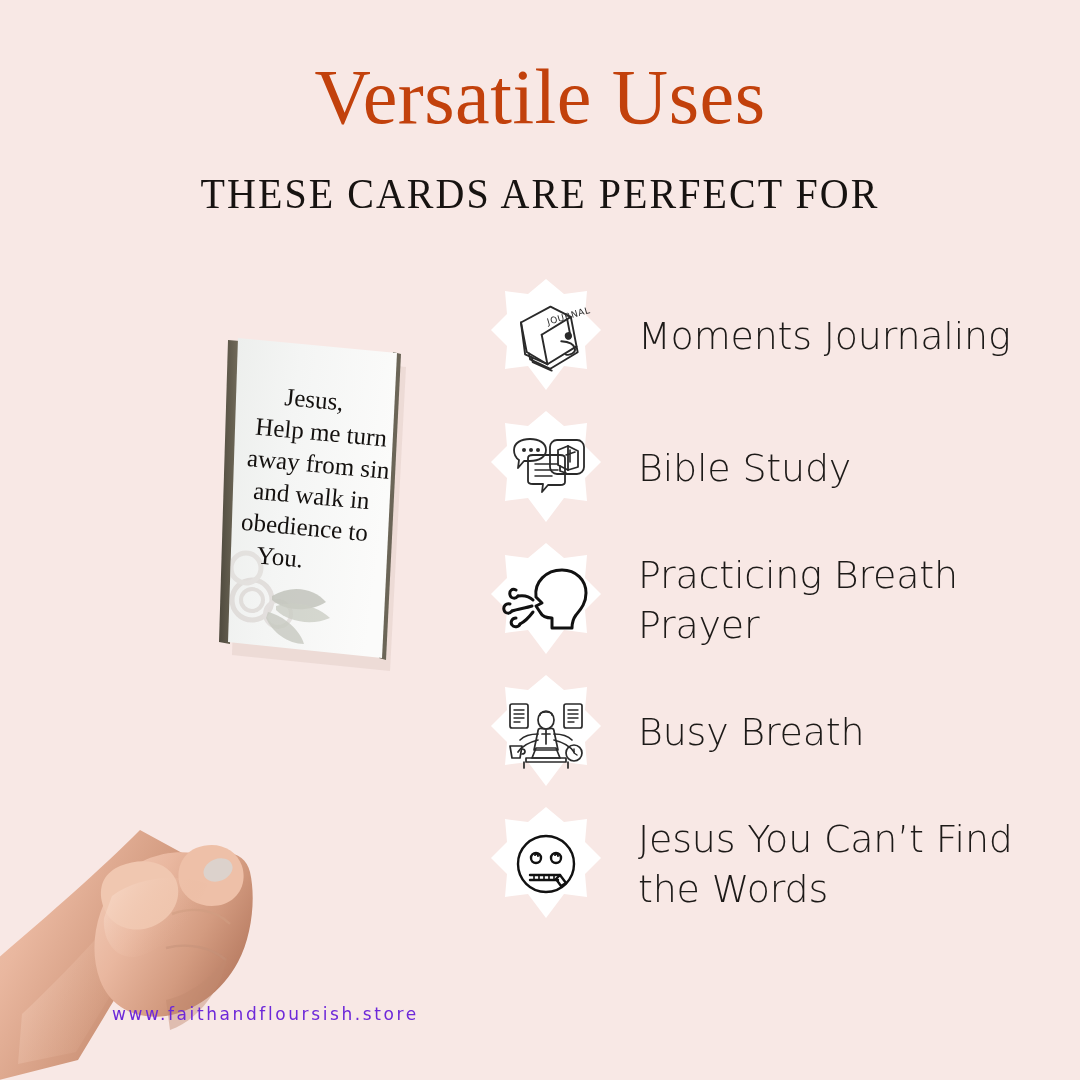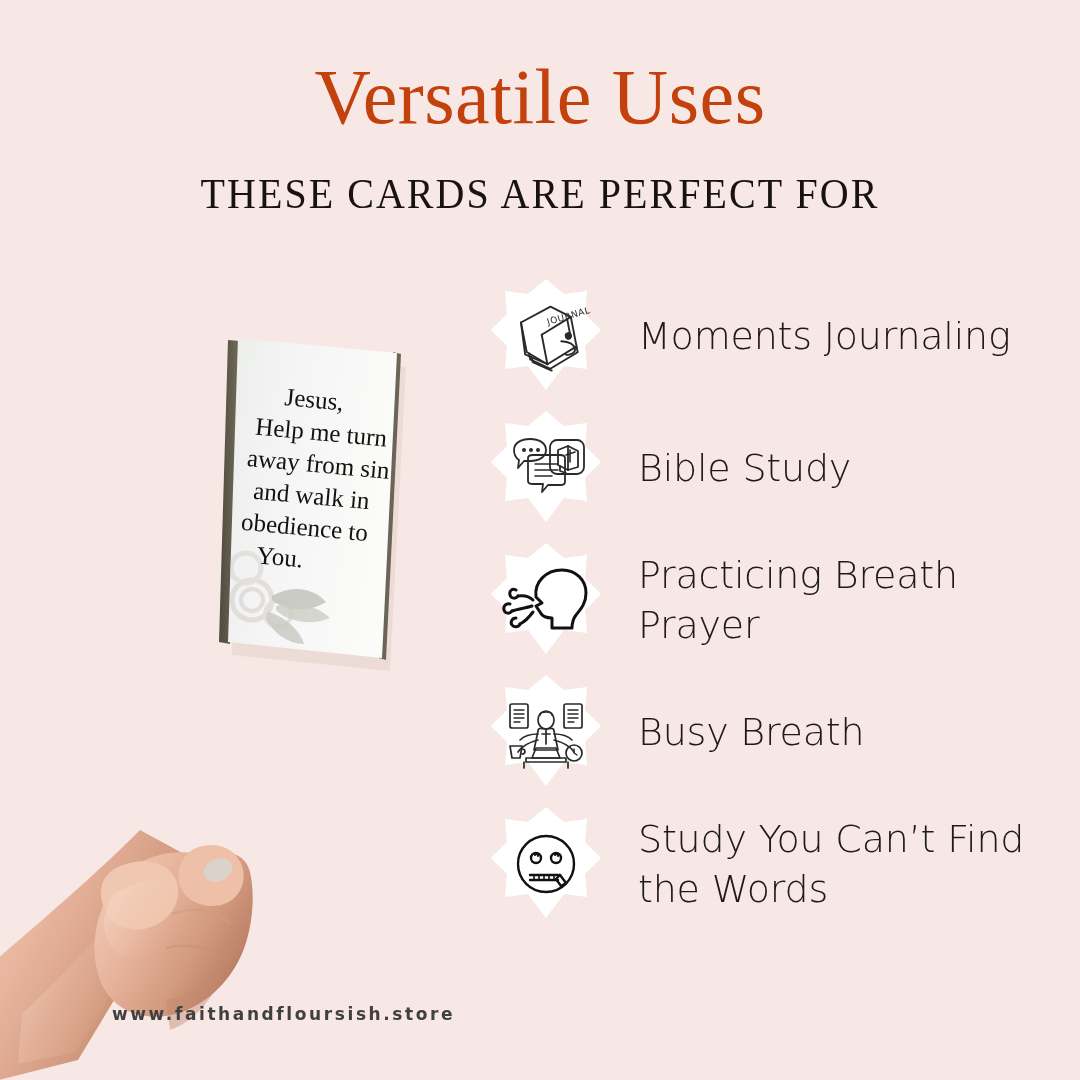--- a/index.html
+++ b/index.html
@@ -96,24 +96,24 @@
     letter-spacing: -0.2px;
   }
   .row-label.two-line { line-height: 1.32; }
 
   
   #footer {
     position: absolute;
     left: 112px;
     top: 1004px;
     font-family: "DejaVu Sans", sans-serif;
-    font-weight: 700;
+    font-weight: 400;
     font-size: 17px;
     letter-spacing: 2.6px;
-    color: #404040;
+    color: #6d28d9;
   }
 </style>
 </head>
 <body>
 
 <div id="stage">
 
   <div id="title">Versatile Uses</div>
   <div id="subtitle">THESE CARDS ARE PERFECT FOR</div>
 
@@ -343,21 +343,21 @@
             <path d="M42 69 L72 69"></path>
             <path d="M42 74 L70 74"></path>
             <path d="M46 69 L46 74 M51 69 L51 74 M56 69 L56 74
                      M61 69 L61 74 M66 69 L66 74" stroke-width="1.6"></path>
             <path d="M72 69 L78 77 L73 80 L68 73 Z"></path>
           </g>
         </svg>
       </div>
       <div class="row-label two-line">
         <span>
-          <span>Study You Can’t Find</span><br>
+          <span>Jesus You Can’t Find</span><br>
           <span>the Words</span>
         </span>
       </div>
     </div>
 
   </div>
 
   <div id="footer">www.faithandfloursish.store</div>
 
 </div>

